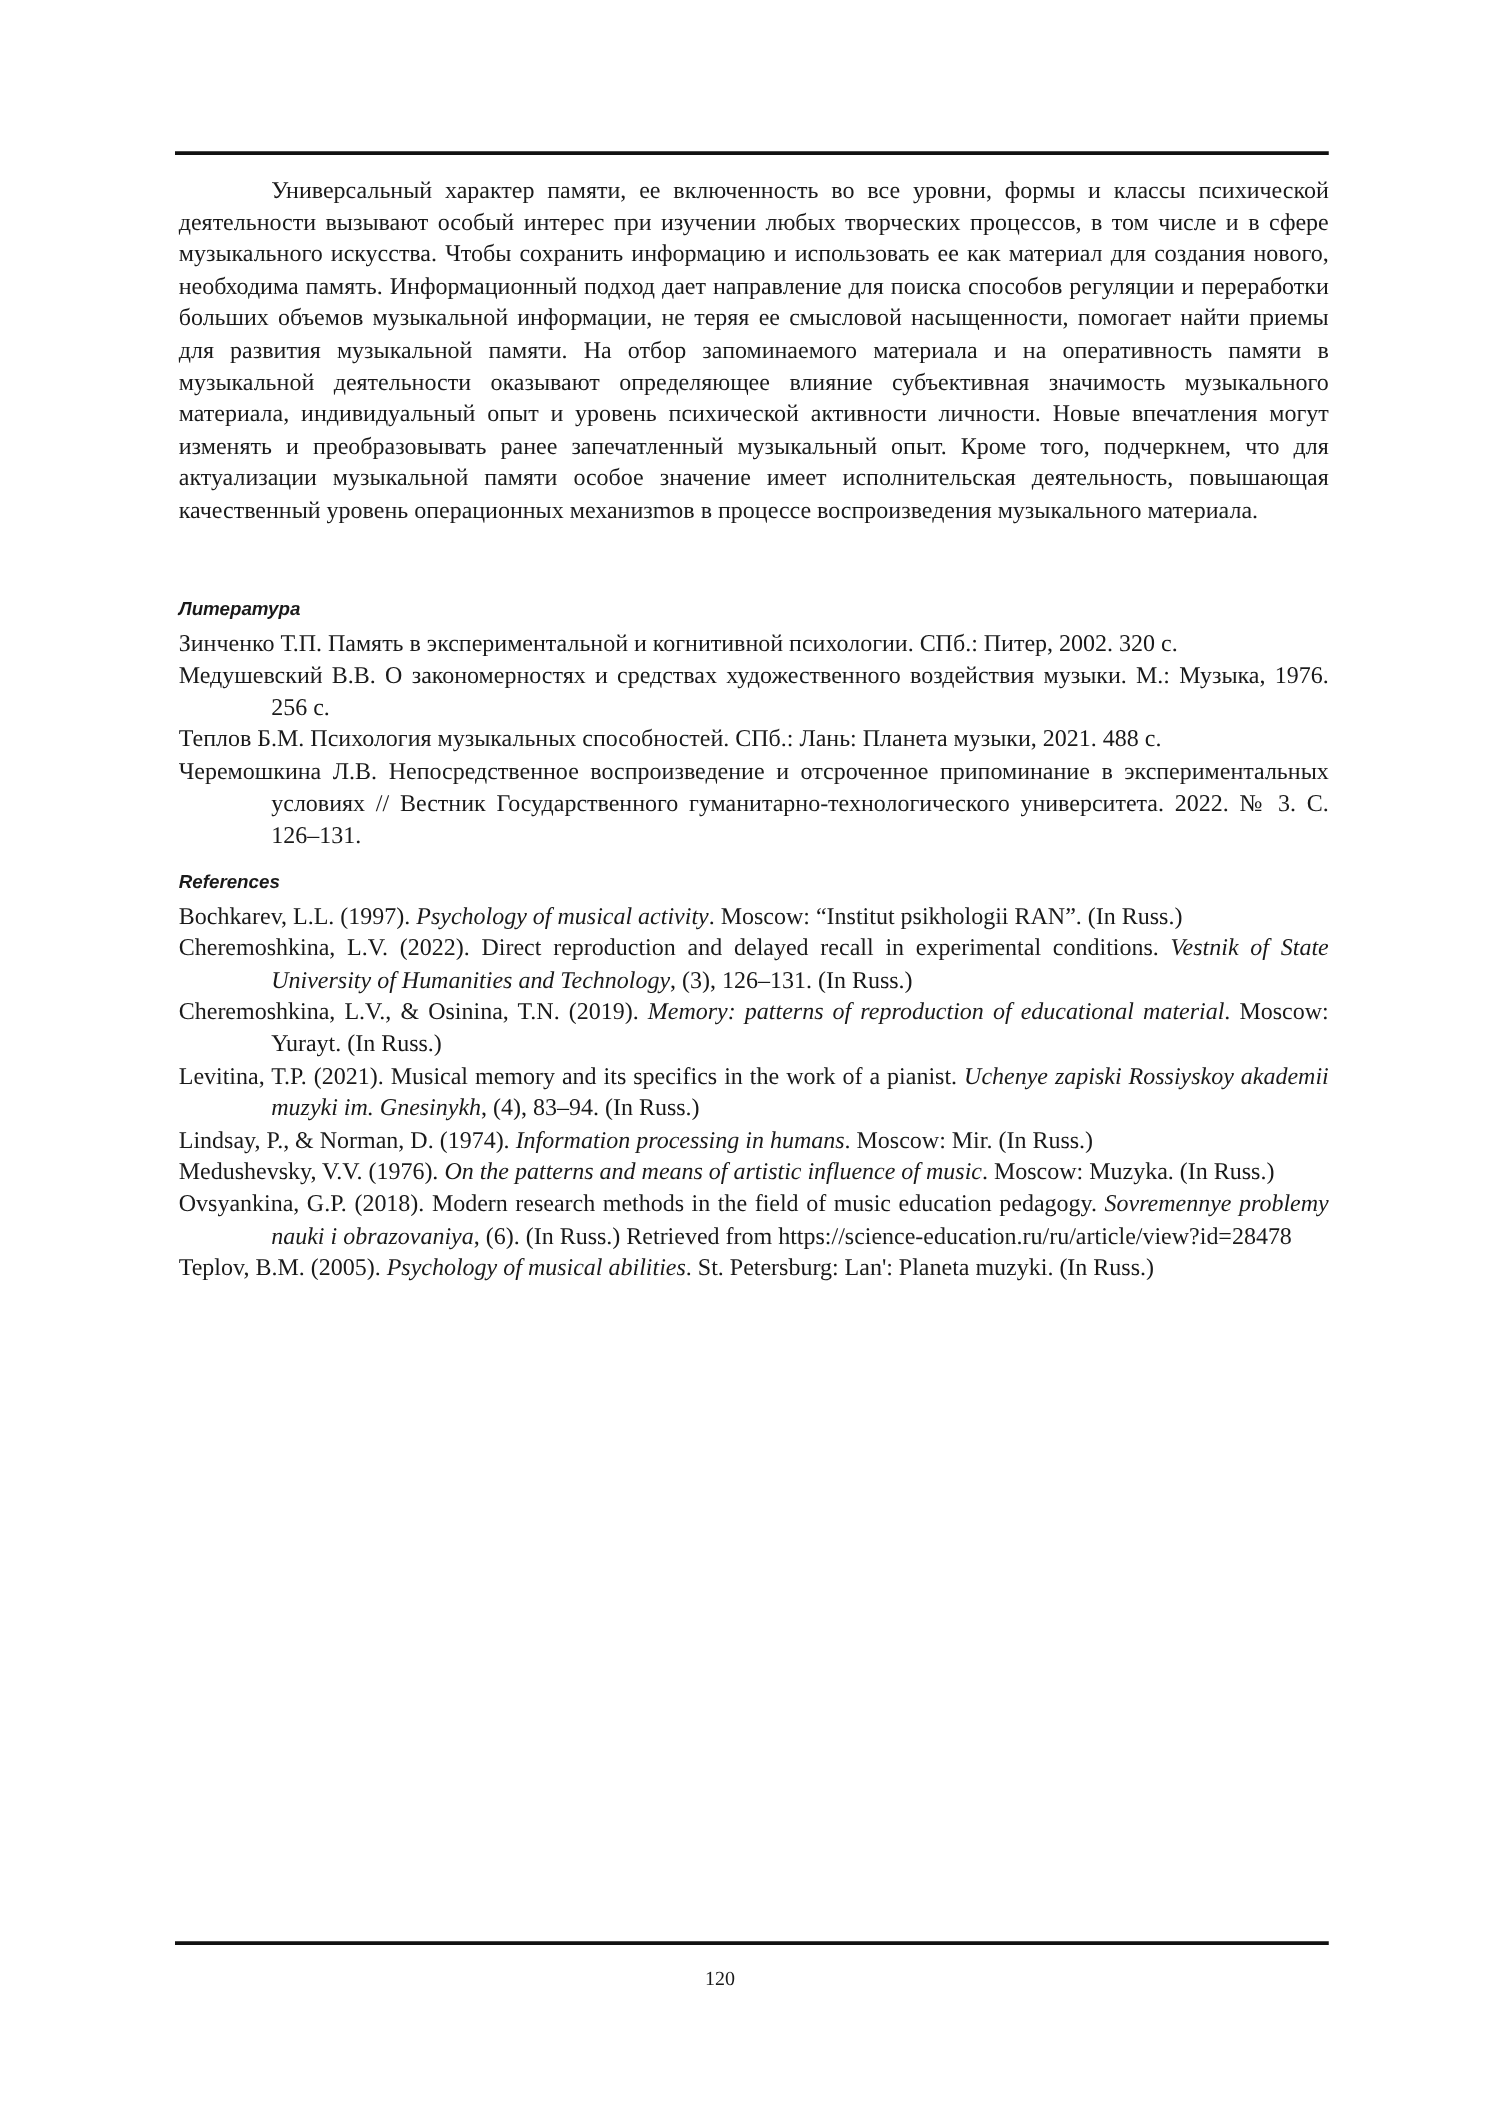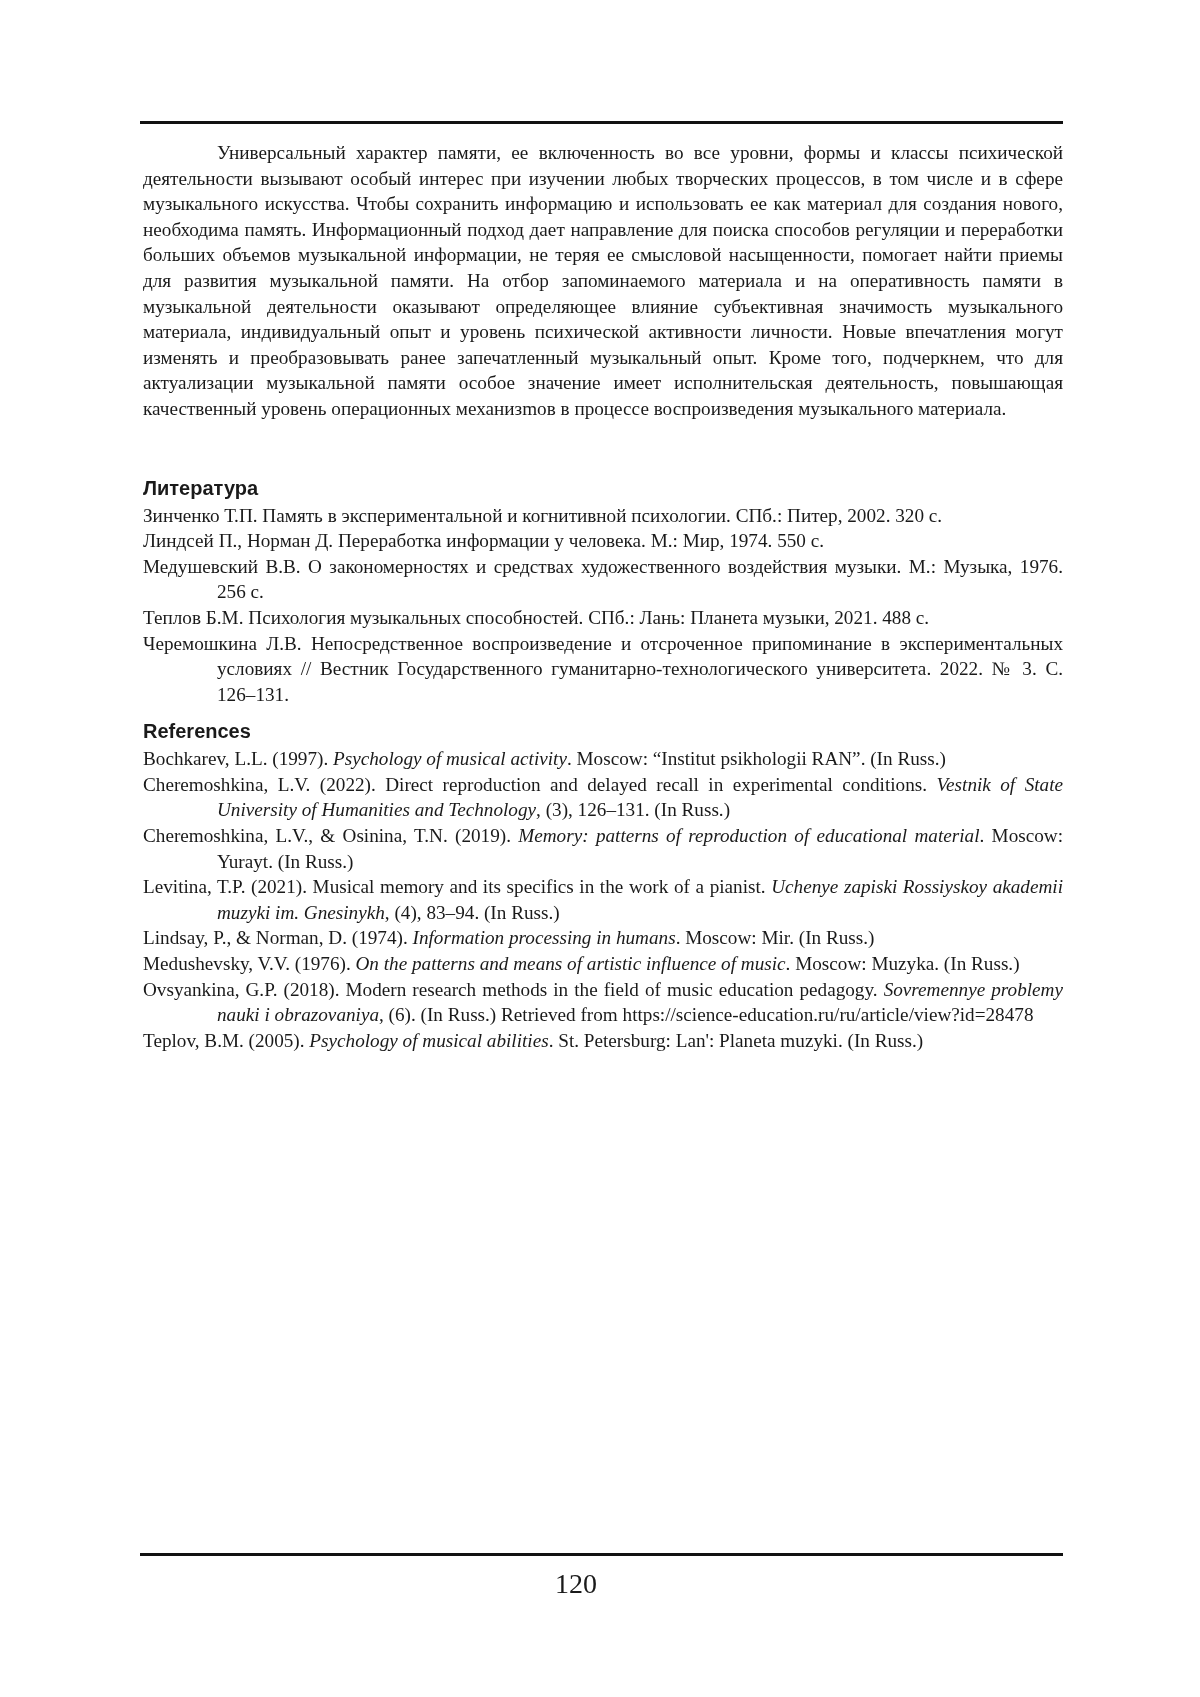--- a/index.html
+++ b/index.html
@@ -4,41 +4,40 @@
 <style>
   html, body { margin: 0; padding: 0; background: #ffffff; }
   body { width: 1200px; height: 1697px; position: relative; overflow: hidden; color: #1a1a1a; }
   .rule { position: absolute; left: 140px; width: 923px; height: 3px; background: #111; }
   .rule.top { top: 121px; }
   .rule.bottom { top: 1553px; }
   .content { position: absolute; left: 143px; top: 140px; width: 920px;
     font-family: "Liberation Serif", "DejaVu Serif", serif; font-size: 19.2px; line-height: 25.6px; }
   .para { margin: 0; text-align: justify; text-indent: 74px; hyphens: manual; }
   .heading { font-family: "Liberation Sans", "DejaVu Sans", sans-serif; font-weight: bold;
-    font-size: 20px; line-height: 24px; margin: 0; }
+    font-size: 15px; line-height: 24px; margin: 0; font-style: italic; }
   .heading.lit { margin-top: 54px; margin-bottom: 3px; }
   .heading.ref { margin-top: 12px; margin-bottom: 3px; }
   .refs { margin: 0; padding: 0; list-style: none; }
   .refs li { margin: 0; padding-left: 74px; text-indent: -74px; text-align: justify; }
   .refs li i { font-style: italic; }
   .page-num { position: absolute; top: 1571px; left: 0; width: 1152px; text-align: center;
-    font-family: "Liberation Serif", "DejaVu Serif", serif; font-size: 28px; line-height: 26px; }
+    font-family: "Liberation Serif", "DejaVu Serif", serif; font-size: 16px; line-height: 26px; }
 </style>
 </head>
 <body>
 
 <div class="rule top"></div>
 
 <div class="content">
   <p class="para">Универсальный характер памяти, ее включенность во все уровни, формы и клас­сы психической деятельности вызывают особый интерес при изучении любых творче­ских процессов, в том числе и в сфере музыкального искусства. Чтобы сохранить ин­формацию и использовать ее как материал для создания нового, необходима память. Информационный подход дает направление для поиска способов регуляции и перера­ботки больших объемов музыкальной информации, не теряя ее смысловой насыщенно­сти, помогает найти приемы для развития музыкальной памяти. На отбор запоминаемо­го материала и на оперативность памяти в музыкальной деятельности оказывают опре­деляющее влияние субъективная значимость музыкального материала, индивидуаль­ный опыт и уровень психической активности личности. Новые впечатления могут изменять и преобразовывать ранее запечатленный музыкальный опыт. Кроме того, подчеркнем, что для актуализации музыкальной памяти особое значение имеет испол­нительская деятельность, повышающая качественный уровень операционных механиз­mов в процессе воспроизведения музыкального материала.</p>
 
   <h2 class="heading lit">Литература</h2>
   <ul class="refs">
     <li>Зинченко Т.П. Память в экспериментальной и когнитивной психологии. СПб.: Питер, 2002. 320 с.</li>
-    <li>Линдсей П., Норман Д. Переработка информации у человека. М.: Мир, 1974. 550 с.</li>
     <li>Медушевский В.В. О закономерностях и средствах художественного воздействия музыки. М.: Музыка, 1976. 256 с.</li>
     <li>Теплов Б.М. Психология музыкальных способностей. СПб.: Лань: Планета музыки, 2021. 488 с.</li>
     <li>Черемошкина Л.В. Непосредственное воспроизведение и отсроченное припоминание в экспе­риментальных условиях // Вестник Государственного гуманитарно-технологического университета. 2022. № 3. С. 126–131.</li>
   </ul>
 
   <h2 class="heading ref">References</h2>
   <ul class="refs">
     <li><span>Bochkarev, L.L. (1997). </span><i>Psychology of musical activity</i><span>. Moscow: “Institut psikhologii RAN”. (In Russ.)</span></li>
     <li><span>Cheremoshkina, L.V. (2022). Direct reproduction and delayed recall in experimental conditions. </span><i>Vest­nik of State University of Humanities and Technology</i><span>, (3), 126–131. (In Russ.)</span></li>
     <li><span>Cheremoshkina, L.V., &amp; Osinina, T.N. (2019). </span><i>Memory: patterns of reproduction of educational ma­terial</i><span>. Moscow: Yurayt. (In Russ.)</span></li>

